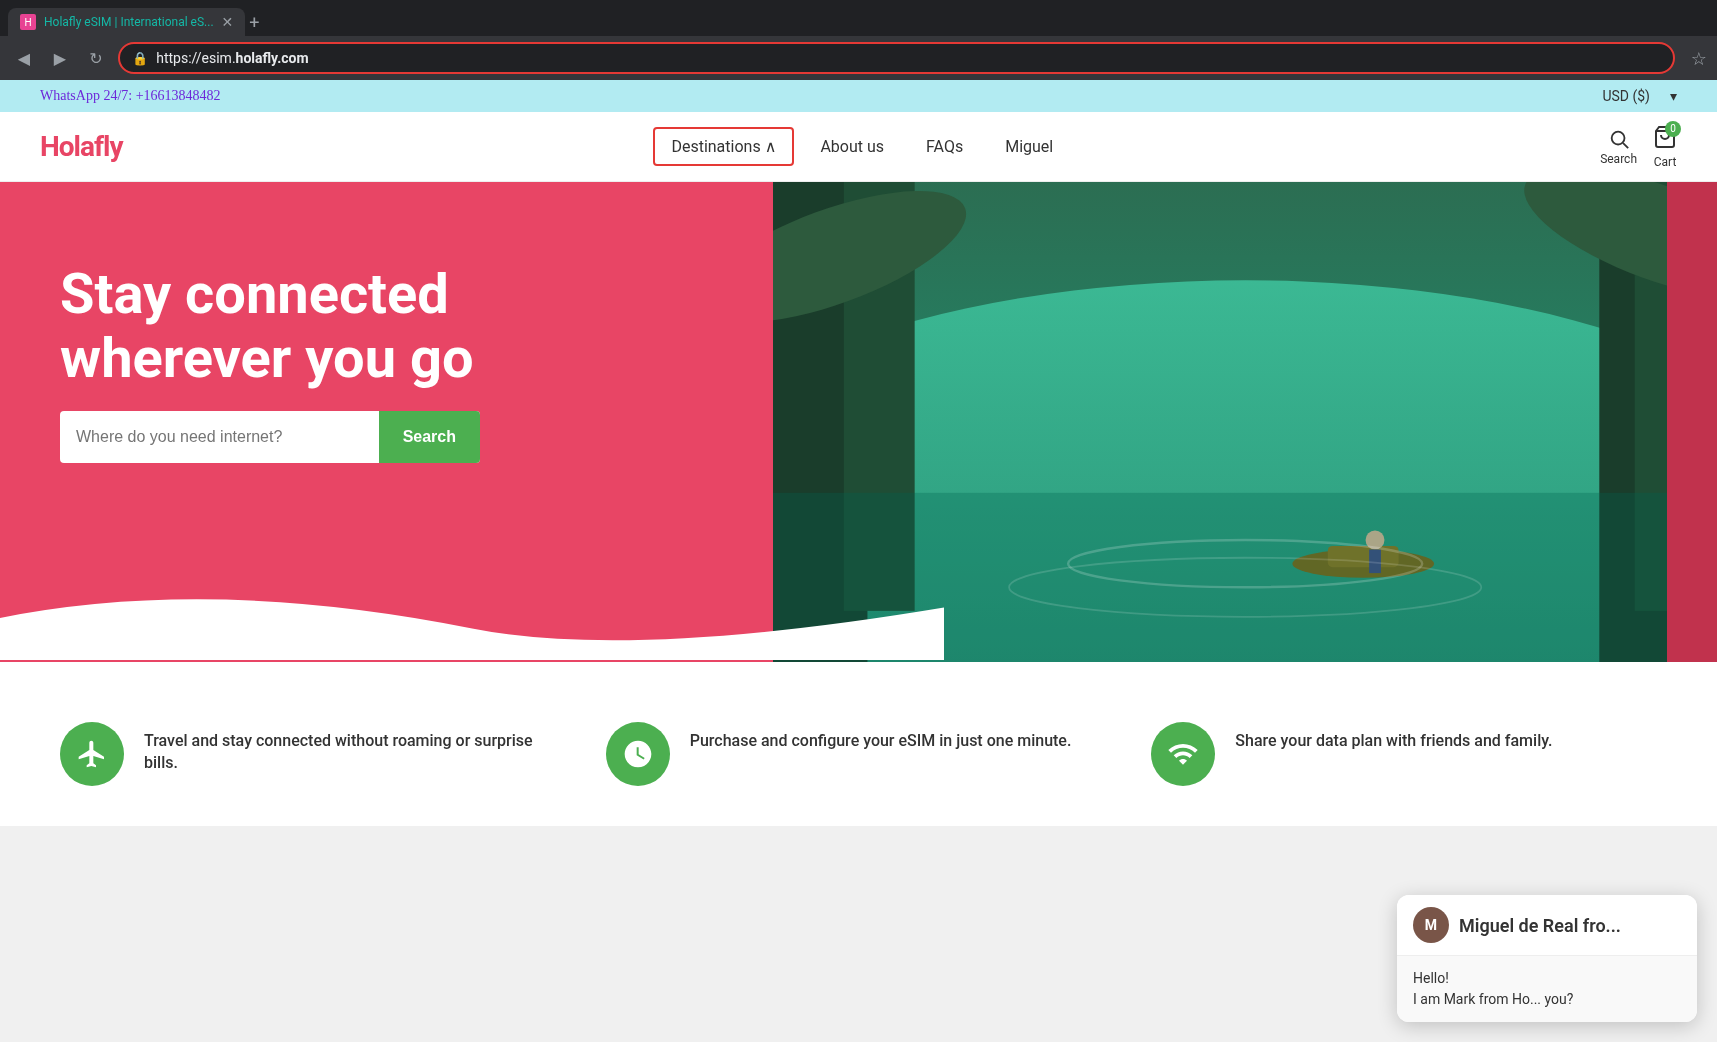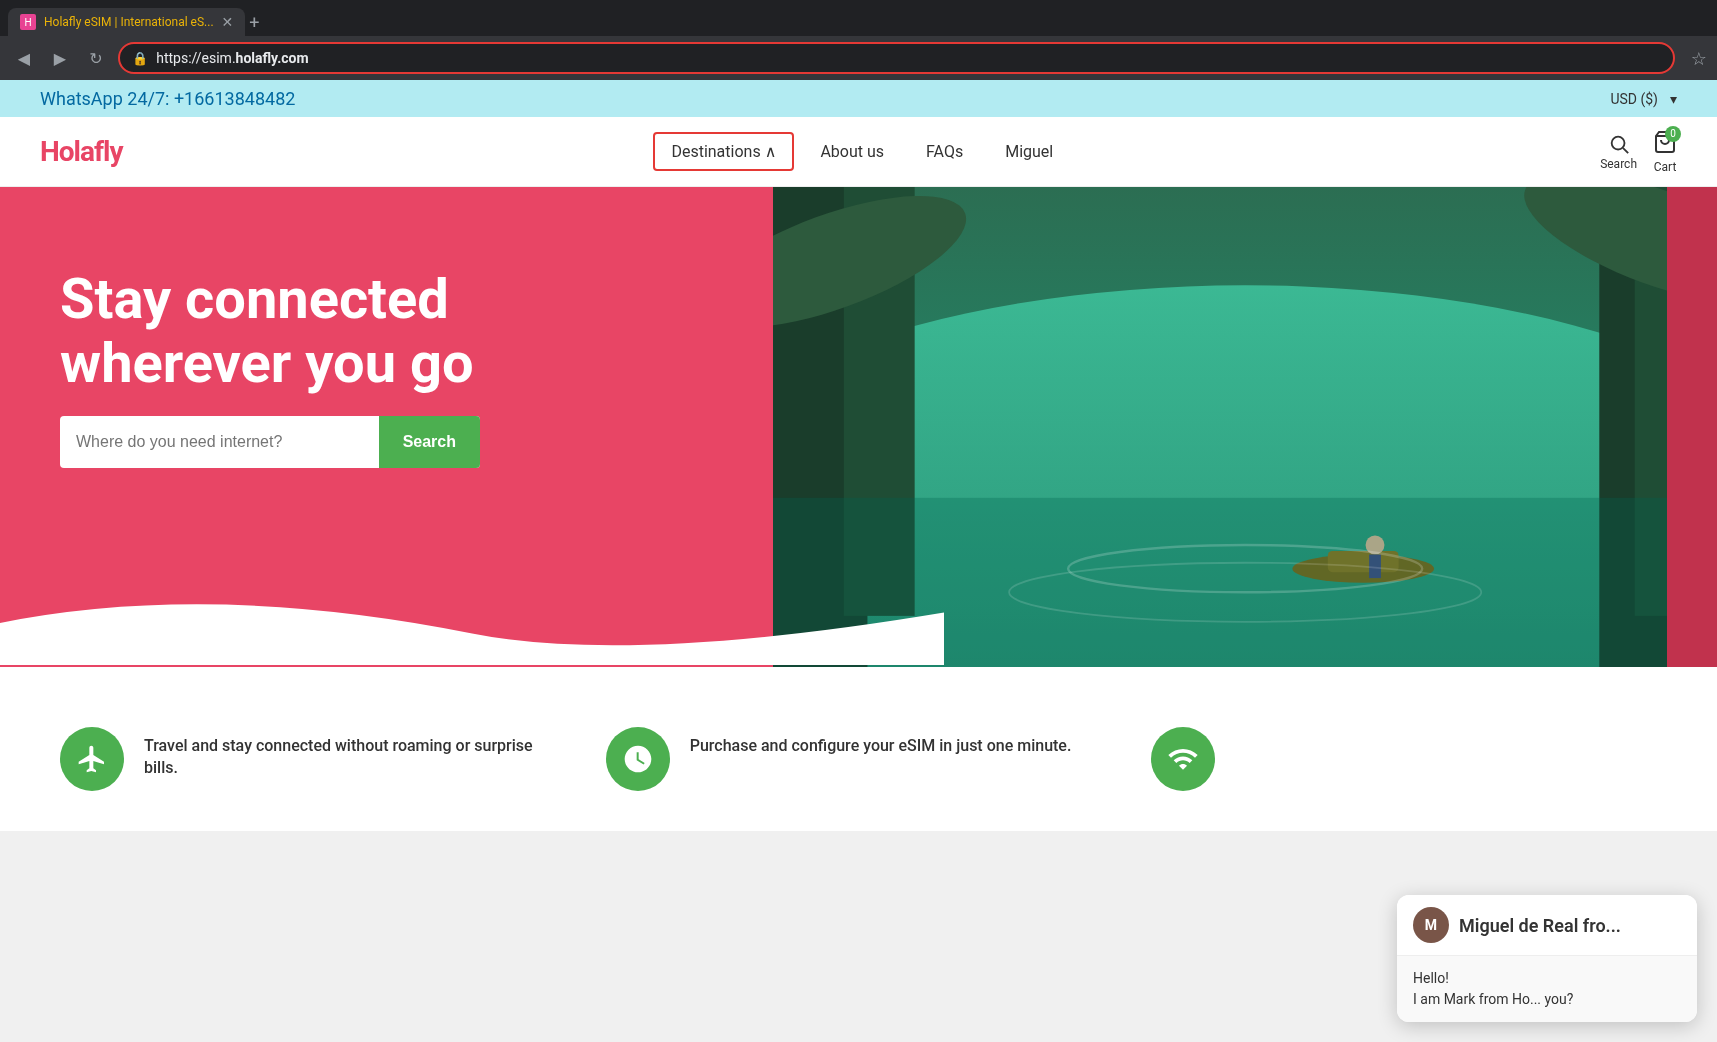--- a/index.html
+++ b/index.html
@@ -31,21 +31,21 @@
     .browser-tab-favicon {
       width: 16px; height: 16px;
       background: #e84393;
       border-radius: 2px;
       font-size: 10px;
       display: flex; align-items: center; justify-content: center;
       color: white;
     }
     .browser-tab-title {
       font-size: 12px;
-      color: #eab308;
+      color: #14b8a6;
       white-space: nowrap;
       overflow: hidden;
       text-overflow: ellipsis;
       flex: 1;
     }
     .browser-tab-close {
       color: #9aa0a6;
       font-size: 14px;
       cursor: pointer;
       line-height: 1;
@@ -107,29 +107,30 @@
 
     
     .top-bar {
       background: #b2ebf2;
       padding: 8px 40px;
       display: flex;
       align-items: center;
       justify-content: space-between;
     }
     .top-bar-whatsapp {
-      font-size: 18px;
-      color: #0369a1;
+      font-size: 14px;
+      color: #6d28d9;
+      font-family: Liberation Serif, serif;
     }
     .top-bar-currency {
       font-size: 14px;
       color: #333;
       display: flex;
       align-items: center;
-      gap: 12px;
+      gap: 20px;
       cursor: pointer;
     }
 
     
     .navbar {
       display: flex;
       align-items: center;
       padding: 0 40px;
       height: 70px;
       background: #fff;
@@ -519,20 +520,21 @@
       </div>
       <span class="feature-text">Purchase and configure your eSIM in just one minute.</span>
     </div>
 
     <div class="feature-item">
       <div class="feature-icon">
         <svg viewBox="0 0 24 24" fill="white">
           <path d="M1 9l2 2c4.97-4.97 13.03-4.97 18 0l2-2C16.93 2.93 7.08 2.93 1 9zm8 8l3 3 3-3c-1.65-1.66-4.34-1.66-6 0zm-4-4l2 2c2.76-2.76 7.24-2.76 10 0l2-2C15.14 9.14 8.87 9.14 5 13z"></path>
         </svg>
       </div>
+      <span class="feature-text">Share your data plan with friends and family.</span>
     </div>
 
   </section>
 </div>
 
 <div class="chat-widget">
   <div class="chat-header">
     <div class="chat-avatar">M</div>
     <span class="chat-sender">Miguel de Real fro...</span>
   </div>

